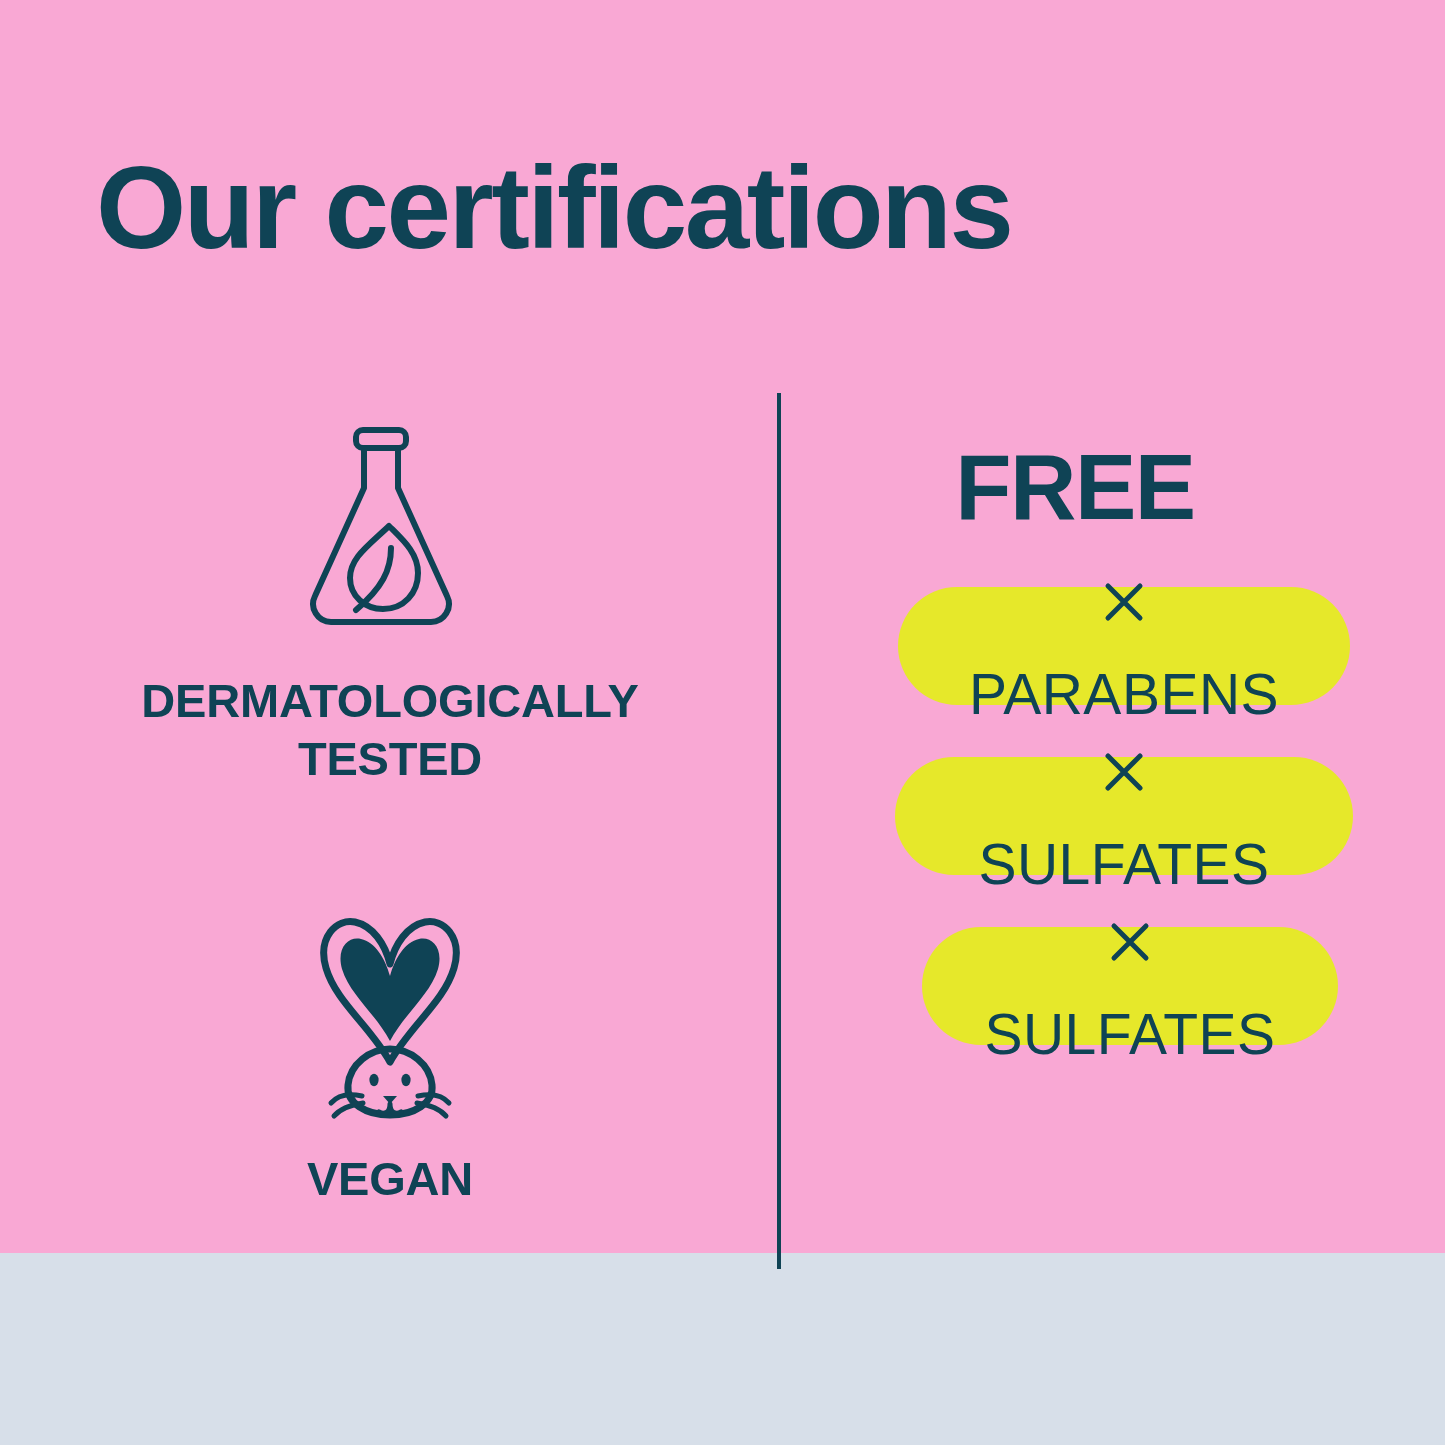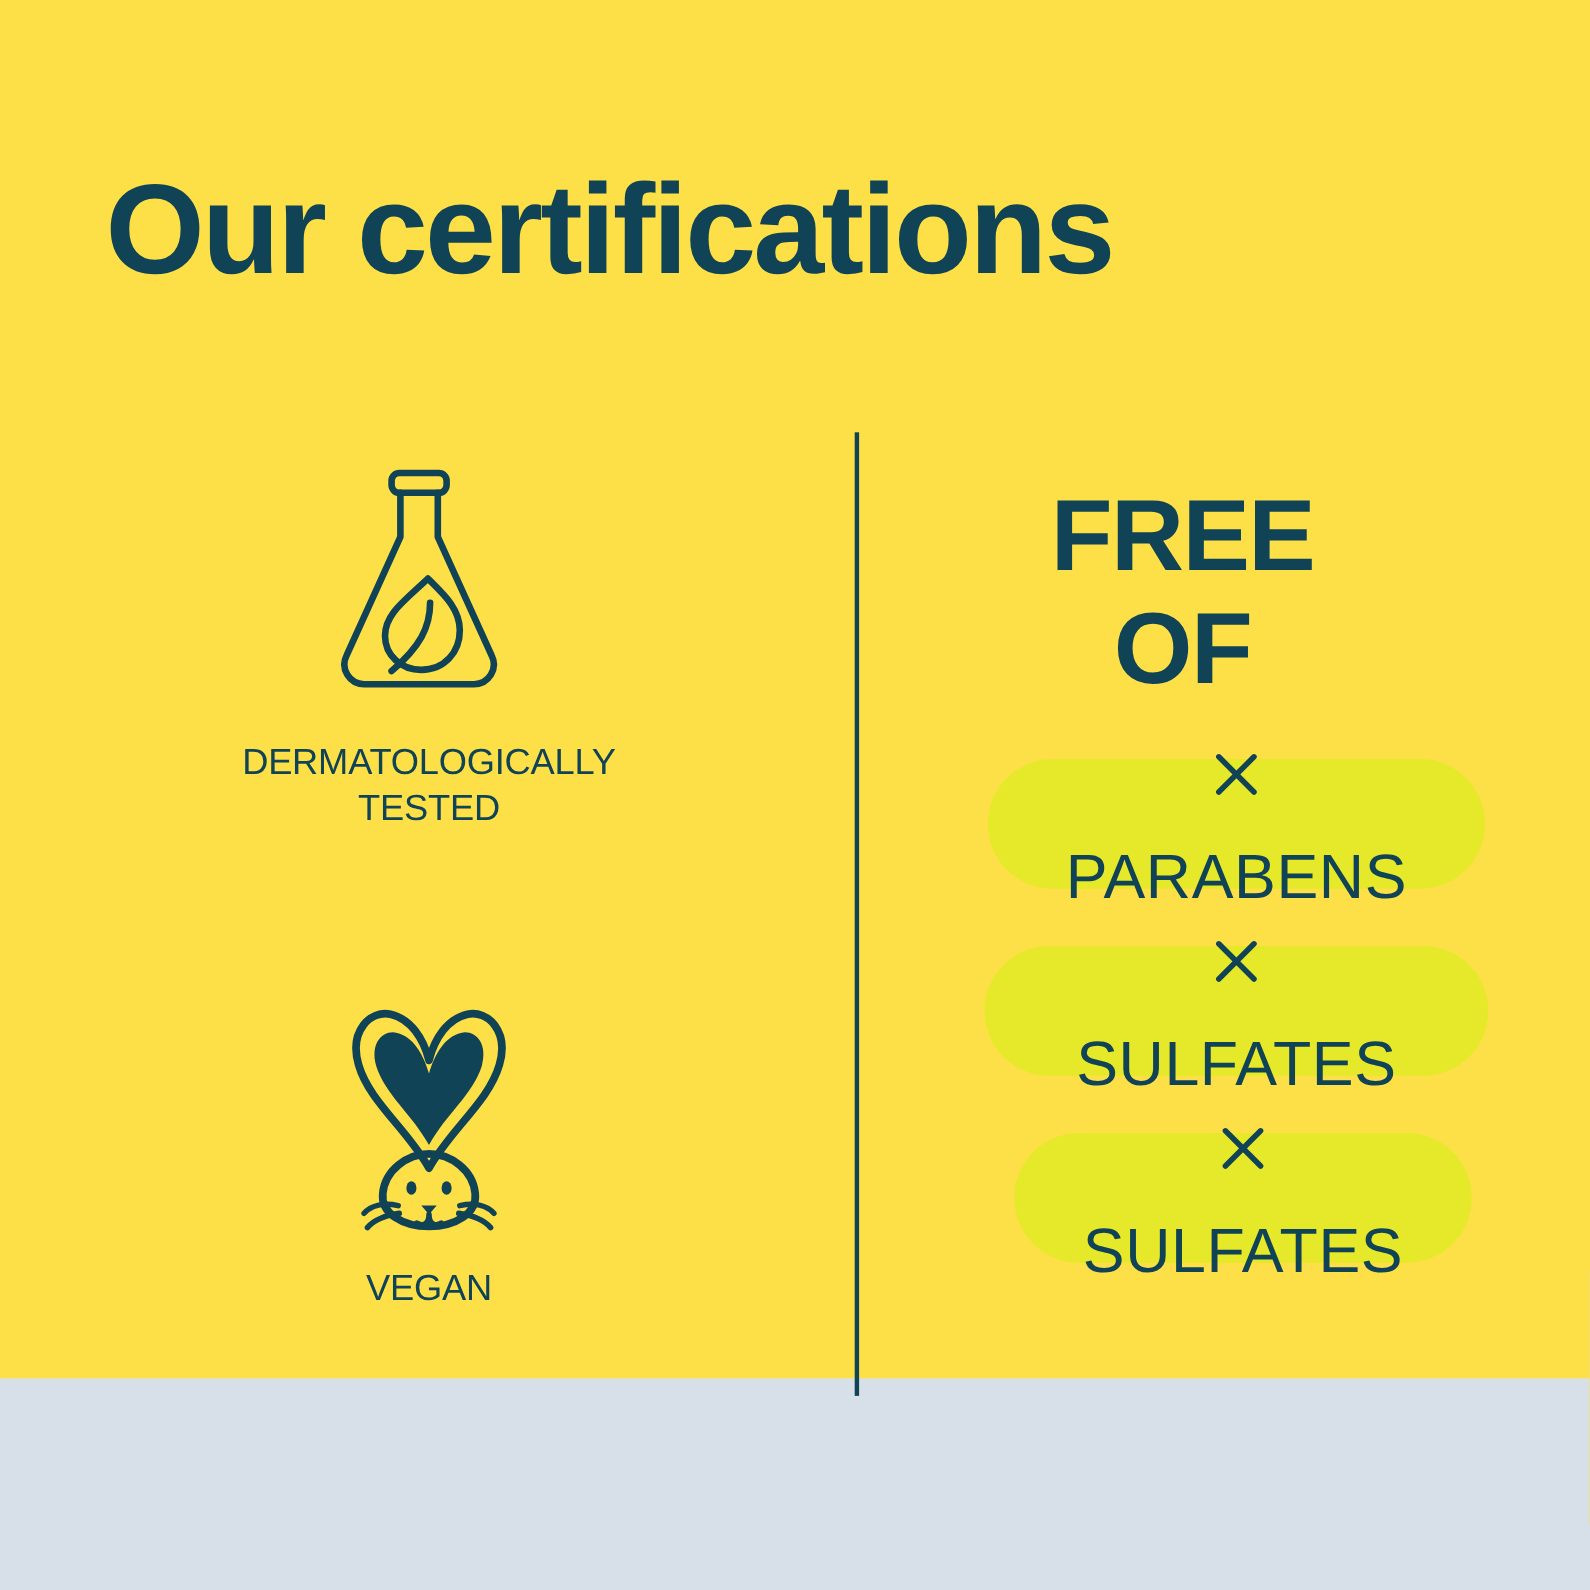--- a/index.html
+++ b/index.html
@@ -10,21 +10,21 @@
     width: 1445px;
     height: 1445px;
     background: #d7dfe9;
     font-family: "Liberation Sans", sans-serif;
     overflow: hidden;
   }
   #root {
     position: relative;
     width: 1445px;
     height: 1253px;
-    background: #fde047;
+    background: #f9a8d4;
   }
 
   
   .page-title {
     position: absolute;
     left: 96px;
     top: 72px;
     width: 1120px;
     color: #0f4355;
     font-size: 116px;
@@ -61,22 +61,22 @@
   .cert-block.derm { top: 20px; }
   .cert-block.vegan { top: 510px; }
 
   .cert-icon {
     display: block;
     margin: 0 auto;
   }
   .cert-label {
     margin-top: 38px;
     color: #0f4355;
-    font-size: 33px;
-    font-weight: 400;
+    font-size: 47px;
+    font-weight: 700;
     line-height: 1.24;
     letter-spacing: -0.2px;
     text-transform: uppercase;
   }
   .cert-block.vegan .cert-label { margin-top: 26px; }
 
   
   .right-col {
     position: absolute;
     left: 820px;
@@ -192,21 +192,20 @@
         <span>VEGAN</span>
       </div>
     </div>
 
   </div>
 
   <div class="right-col">
 
     <div class="free-of">
       <span class="fo-line">FREE</span>
-      <span class="fo-line">OF</span>
     </div>
 
     <div class="pill-list">
 
       <div class="pill p-parabens">
         <span class="x-icon">
           <svg width="46" height="46" viewBox="0 0 46 46" fill="none" xmlns="http://www.w3.org/2000/svg">
             <path d="M7 7 L 39 39 M 39 7 L 7 39" stroke="#0f4355" stroke-width="5" stroke-linecap="round"></path>
           </svg>
         </span>

